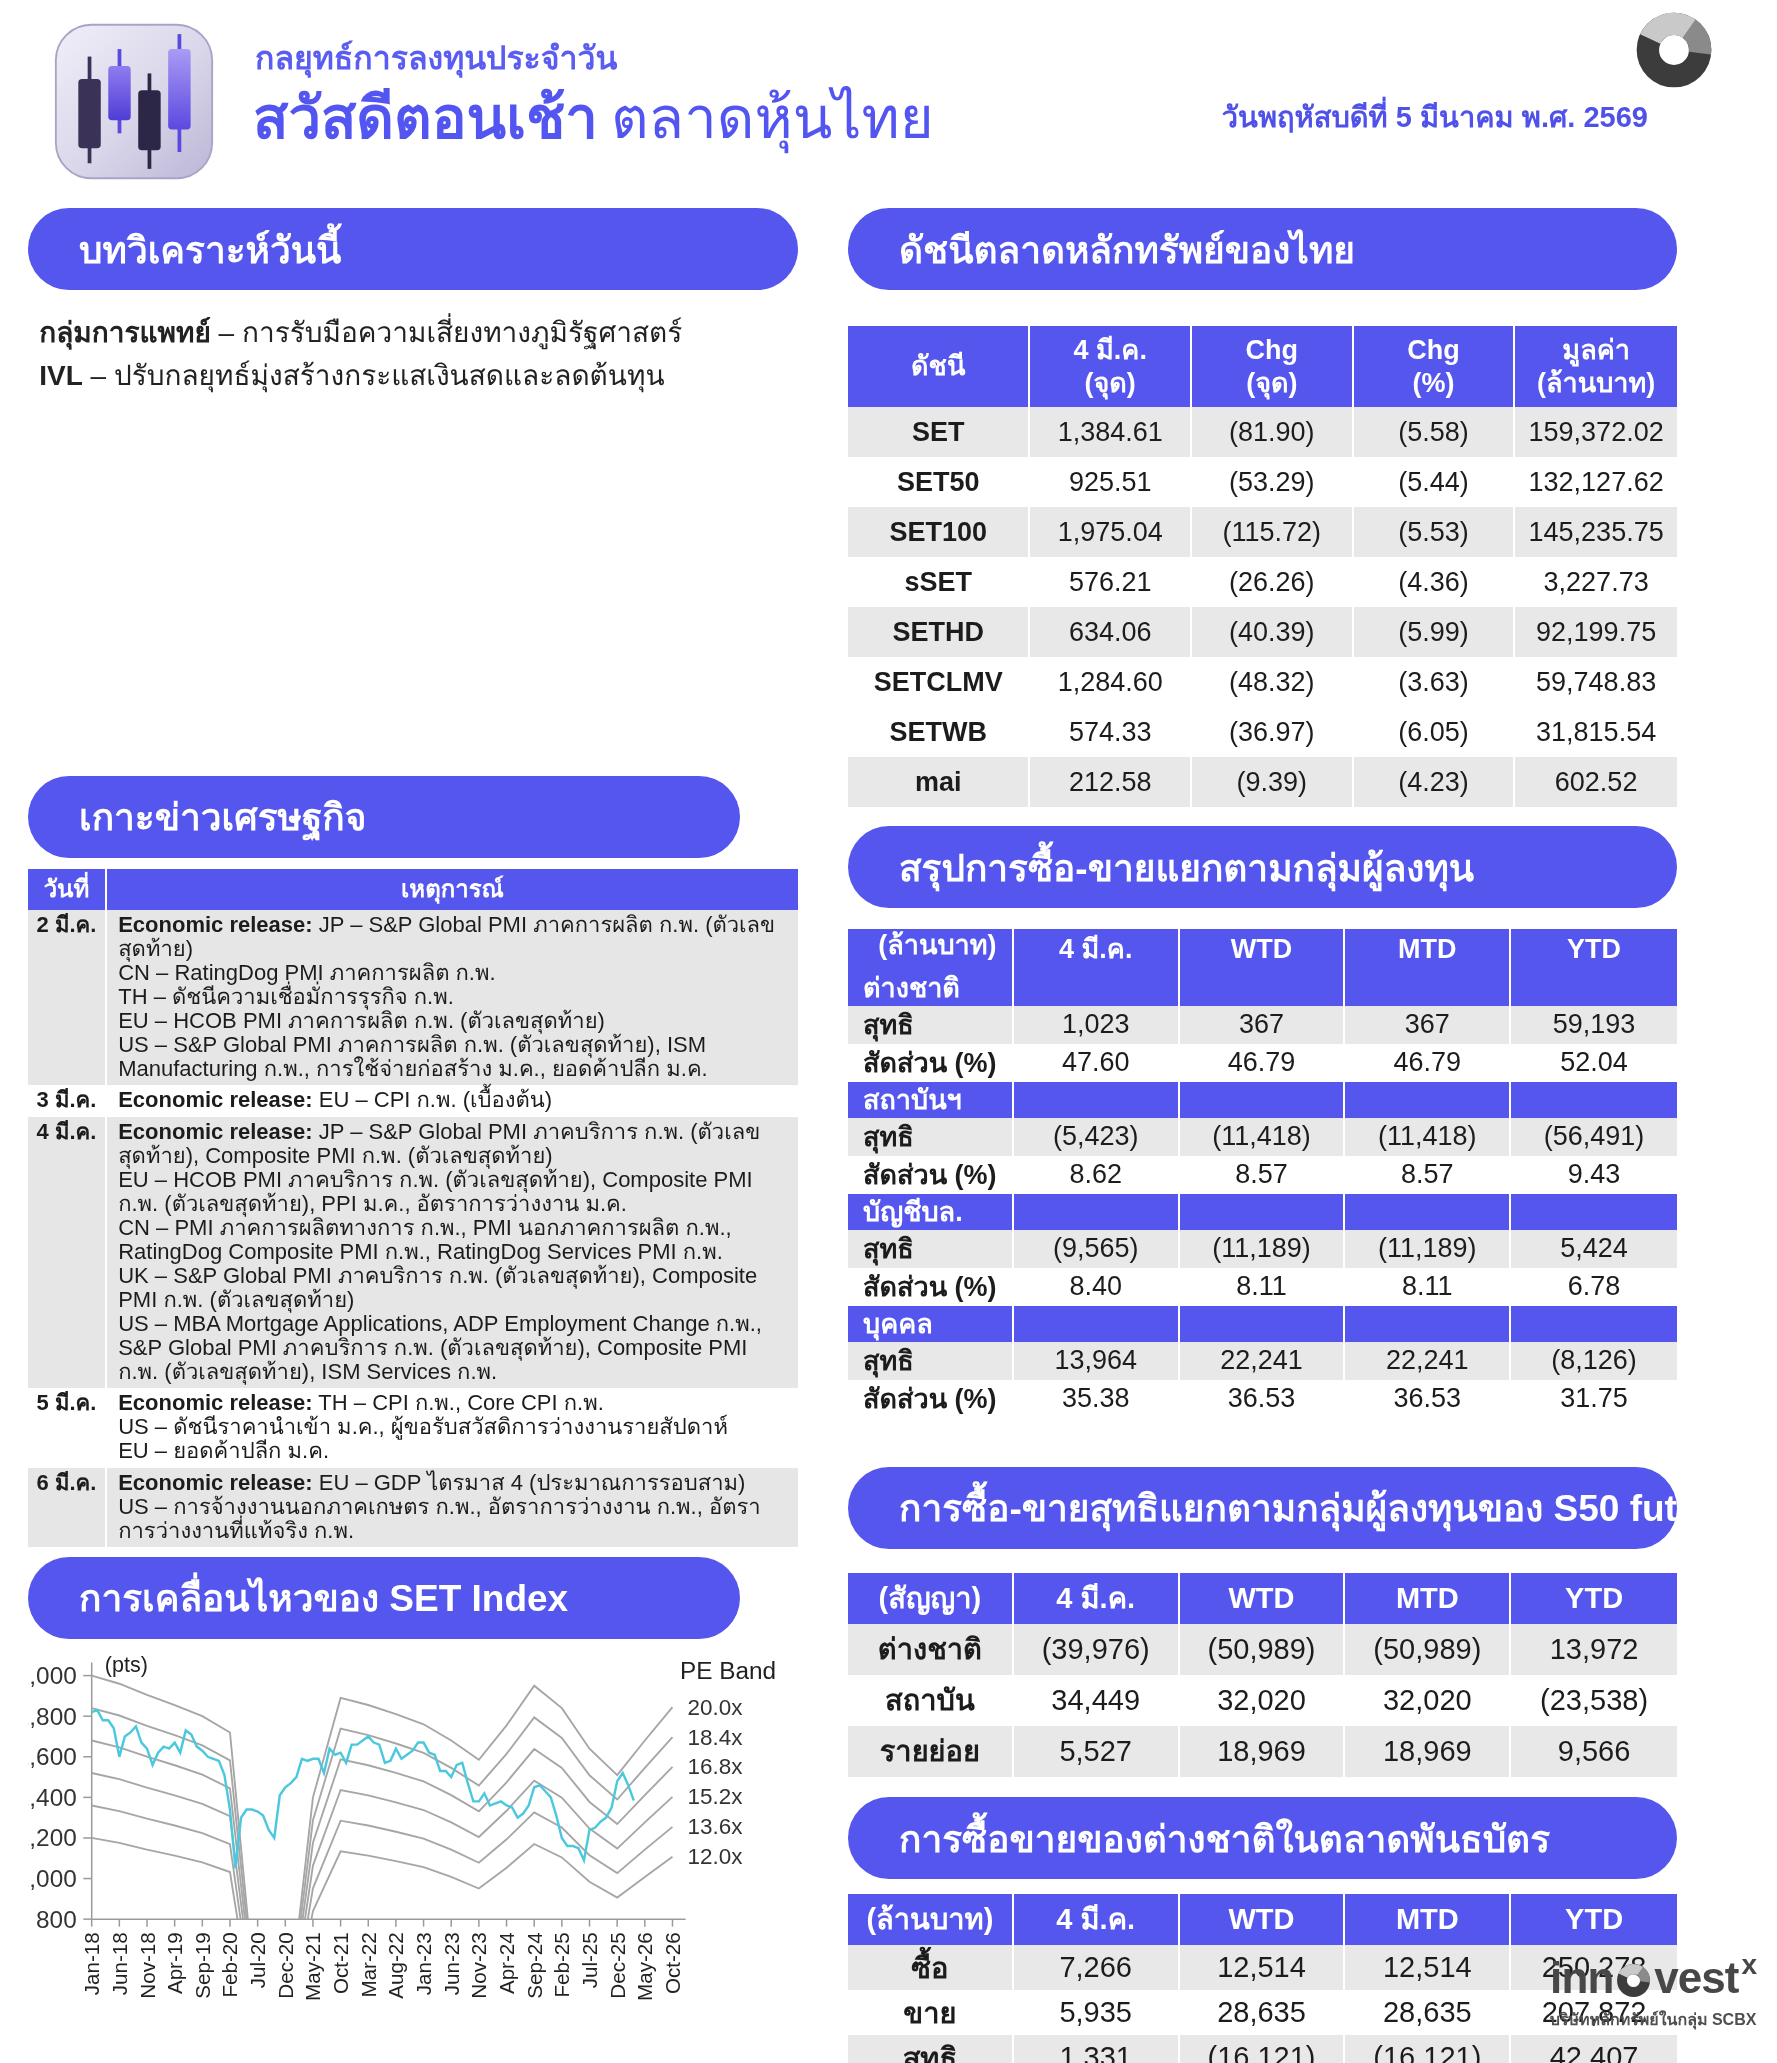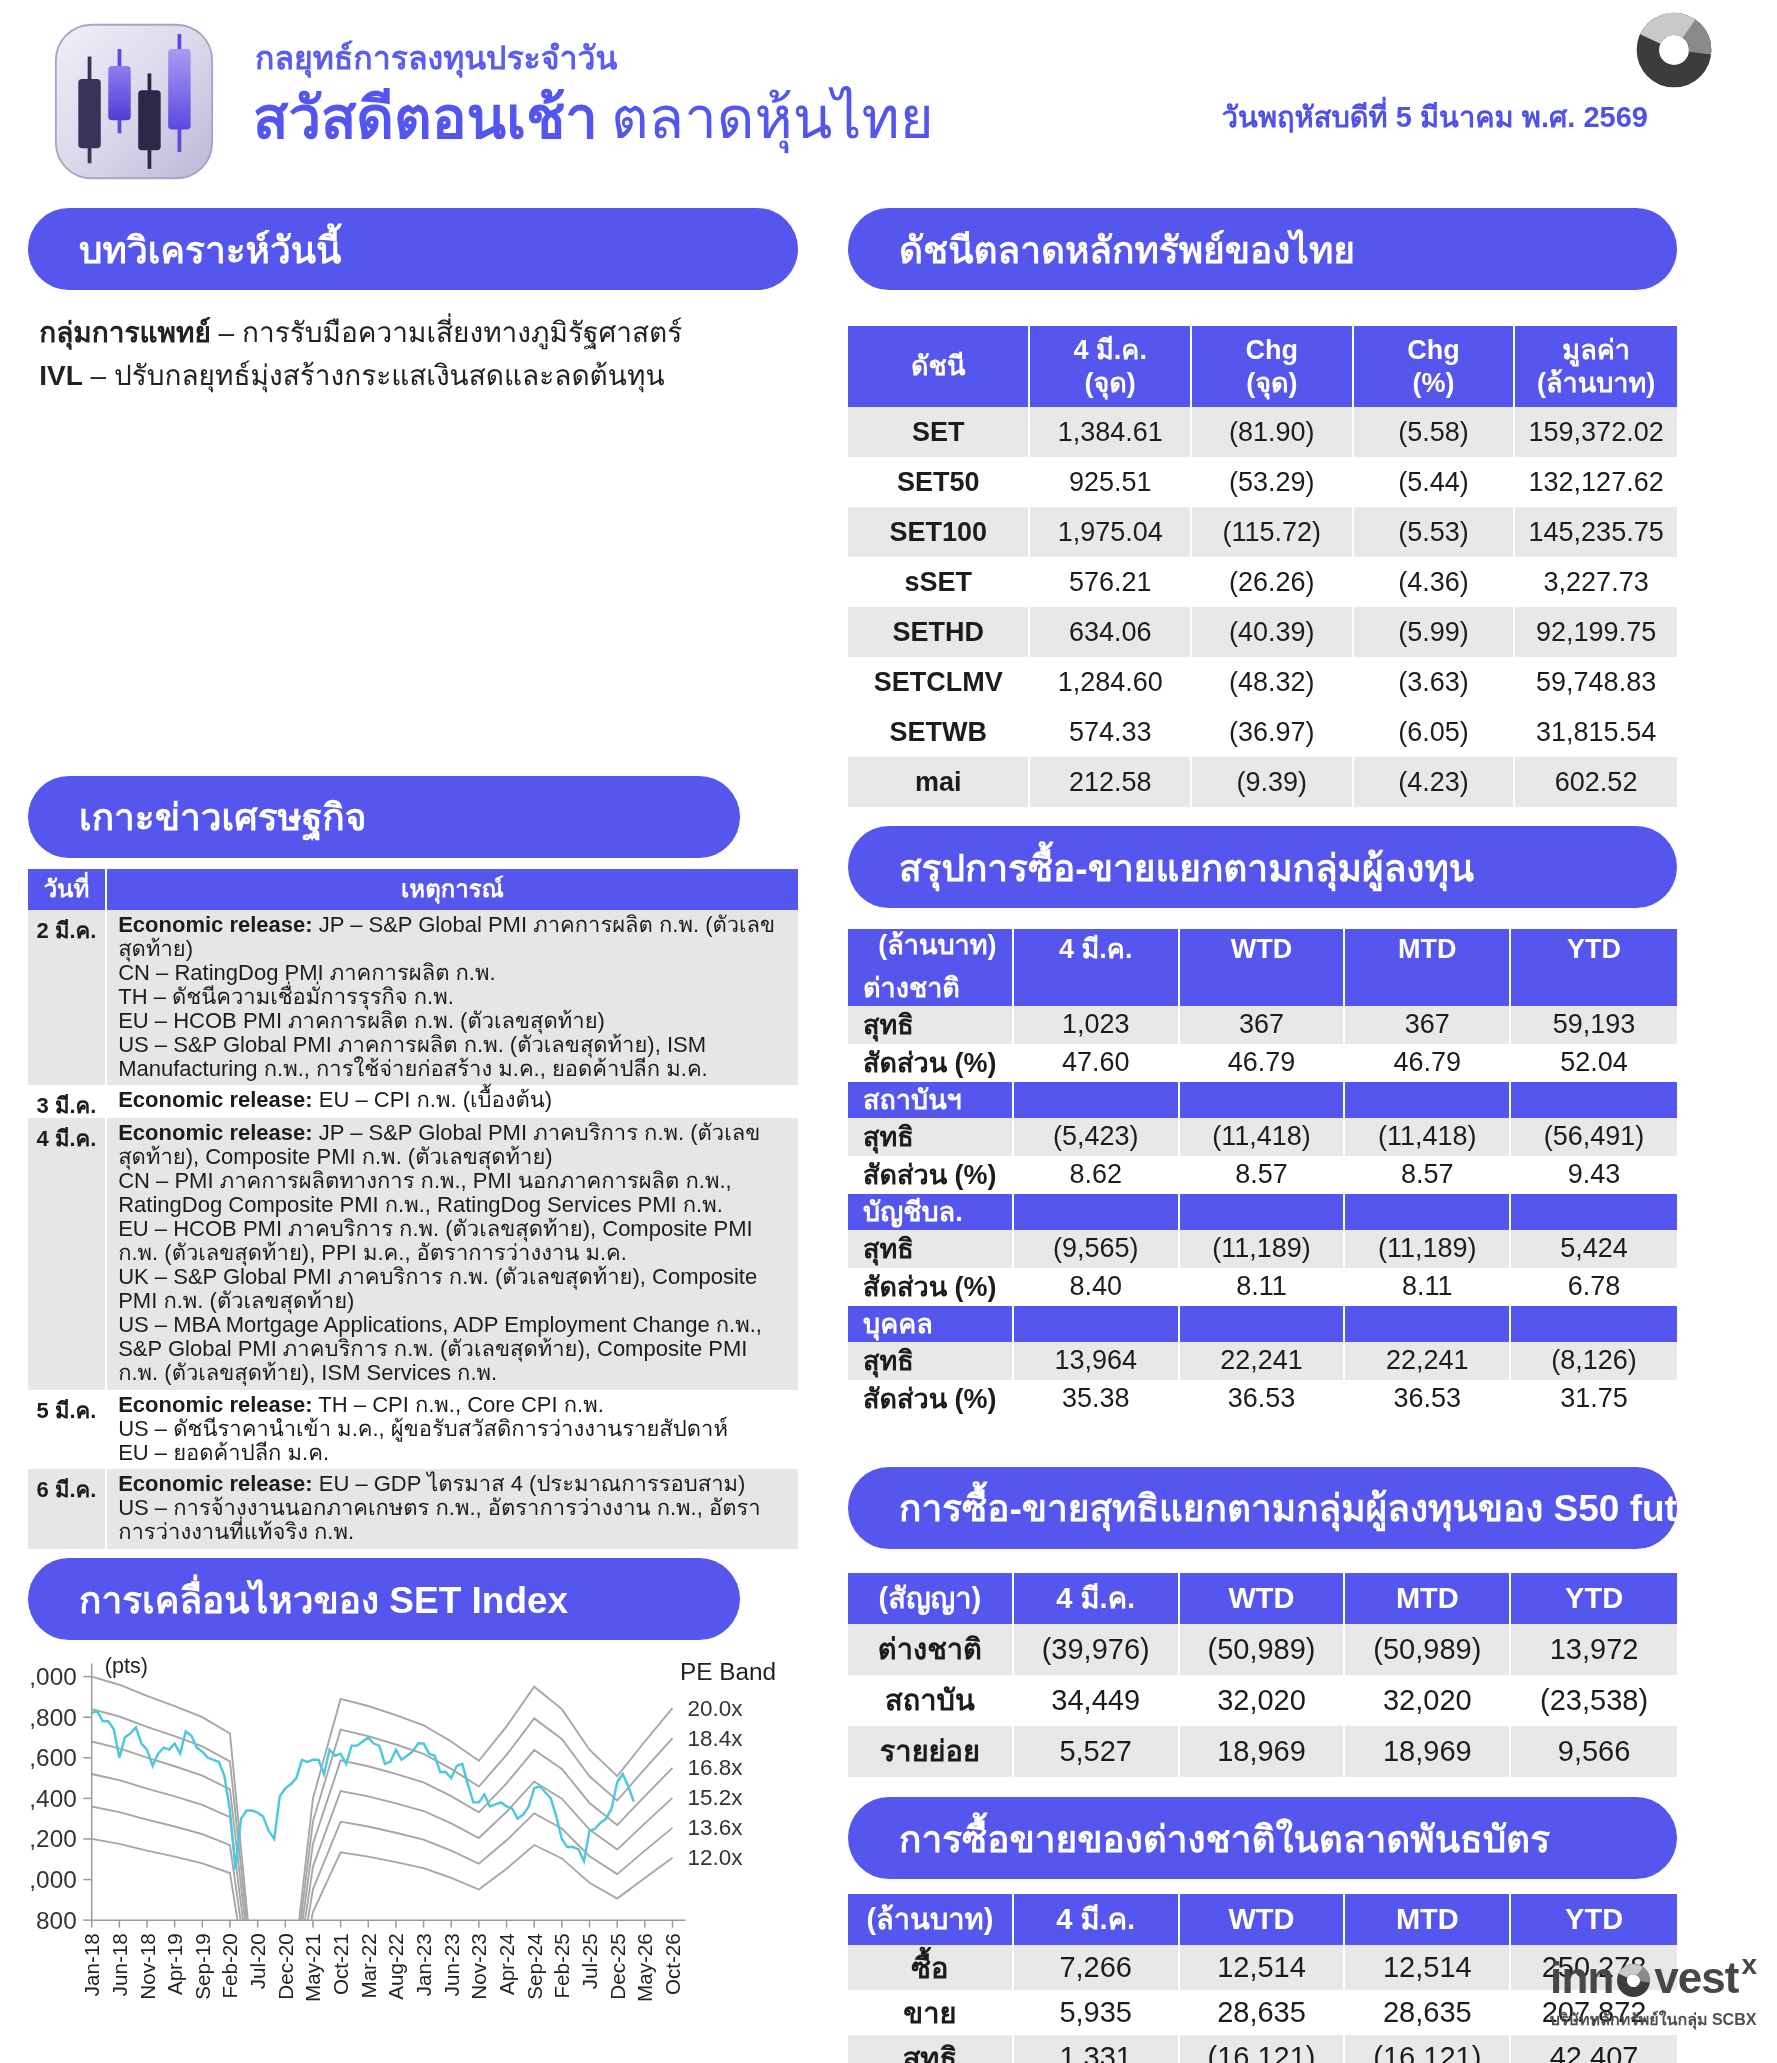--- a/index.html
+++ b/index.html
@@ -70,21 +70,21 @@
   
   #analysis-list{margin-top:20.6px;padding-left:11.2px;font-size:28px;line-height:43px;color:#222;}
   #analysis-list b{font-weight:800;}
   
   #econ-section{margin-top:379px;}
   #econ-pill{width:712px;}
   #econ-table{margin-top:11.2px;font-size:22px;line-height:24px;}
   #econ-table .etr{display:flex;width:100%;}
   #econ-table .etr.head{background:var(--purple);color:#fff;font-weight:700;height:41px;font-size:24px;}
   #econ-table .etr.head .edate,#econ-table .etr.head .ebody{align-items:center;display:flex;justify-content:center;padding:0;}
-  #econ-table .edate{width:79px;flex:none;font-weight:700;display:flex;justify-content:center;padding-top:9px;border-right:2.8px solid #fff;}
+  #econ-table .edate{width:79px;flex:none;font-weight:700;display:flex;justify-content:center;padding-top:3px;border-right:2.8px solid #fff;}
   #econ-table .ebody{flex:1;padding:2.8px 11.2px 4.7px 11.2px;}
   #econ-table .etr.alt{background:#E6E6E6;}
   #econ-table b{font-weight:700;text-align:center;}
   
   #chart-pill{margin-top:9.4px;width:712px;}
   #set-svg{margin-top:13px;display:block;}
   #set-svg text{font-family:"Liberation Sans","DejaVu Sans",sans-serif;}
   
   #footer-logo{position:absolute;right:20.6px;top:1953px;text-align:center;}
   #footer-logo .row{display:flex;align-items:center;justify-content:center;color:#474747;font-weight:700;font-size:44px;letter-spacing:-0.9px;}
@@ -163,22 +163,22 @@
         <div class="etr">
           <div class="edate">3 มี.ค.</div>
           <div class="ebody">
             <div class="eline"><b>Economic release:</b><span> EU – CPI ก.พ. (เบื้องต้น)</span></div>
           </div>
         </div>
         <div class="etr alt">
           <div class="edate">4 มี.ค.</div>
           <div class="ebody">
             <div class="eline"><b>Economic release:</b><span> JP – S&amp;P Global PMI ภาคบริการ ก.พ. (ตัวเลขสุดท้าย), Composite PMI ก.พ. (ตัวเลขสุดท้าย)</span></div>
+            <div class="eline"><span>EU – HCOB PMI ภาคบริการ ก.พ. (ตัวเลขสุดท้าย), Composite PMI ก.พ. (ตัวเลขสุดท้าย), PPI ม.ค., อัตราการว่างงาน ม.ค.</span></div>
             <div class="eline"><span>CN – PMI ภาคการผลิตทางการ ก.พ., PMI นอกภาคการผลิต ก.พ., RatingDog Composite PMI ก.พ., RatingDog Services PMI ก.พ.</span></div>
-            <div class="eline"><span>EU – HCOB PMI ภาคบริการ ก.พ. (ตัวเลขสุดท้าย), Composite PMI ก.พ. (ตัวเลขสุดท้าย), PPI ม.ค., อัตราการว่างงาน ม.ค.</span></div>
             <div class="eline"><span>UK – S&amp;P Global PMI ภาคบริการ ก.พ. (ตัวเลขสุดท้าย), Composite PMI ก.พ. (ตัวเลขสุดท้าย)</span></div>
             <div class="eline"><span>US – MBA Mortgage Applications, ADP Employment Change ก.พ., S&amp;P Global PMI ภาคบริการ ก.พ. (ตัวเลขสุดท้าย), Composite PMI ก.พ. (ตัวเลขสุดท้าย), ISM Services ก.พ.</span></div>
           </div>
         </div>
         <div class="etr">
           <div class="edate">5 มี.ค.</div>
           <div class="ebody">
             <div class="eline"><b>Economic release:</b><span> TH – CPI ก.พ., Core CPI ก.พ.</span></div>
             <div class="eline"><span>US – ดัชนีราคานำเข้า ม.ค., ผู้ขอรับสวัสดิการว่างงานรายสัปดาห์</span></div>
             <div class="eline"><span>EU – ยอดค้าปลีก ม.ค.</span></div>

